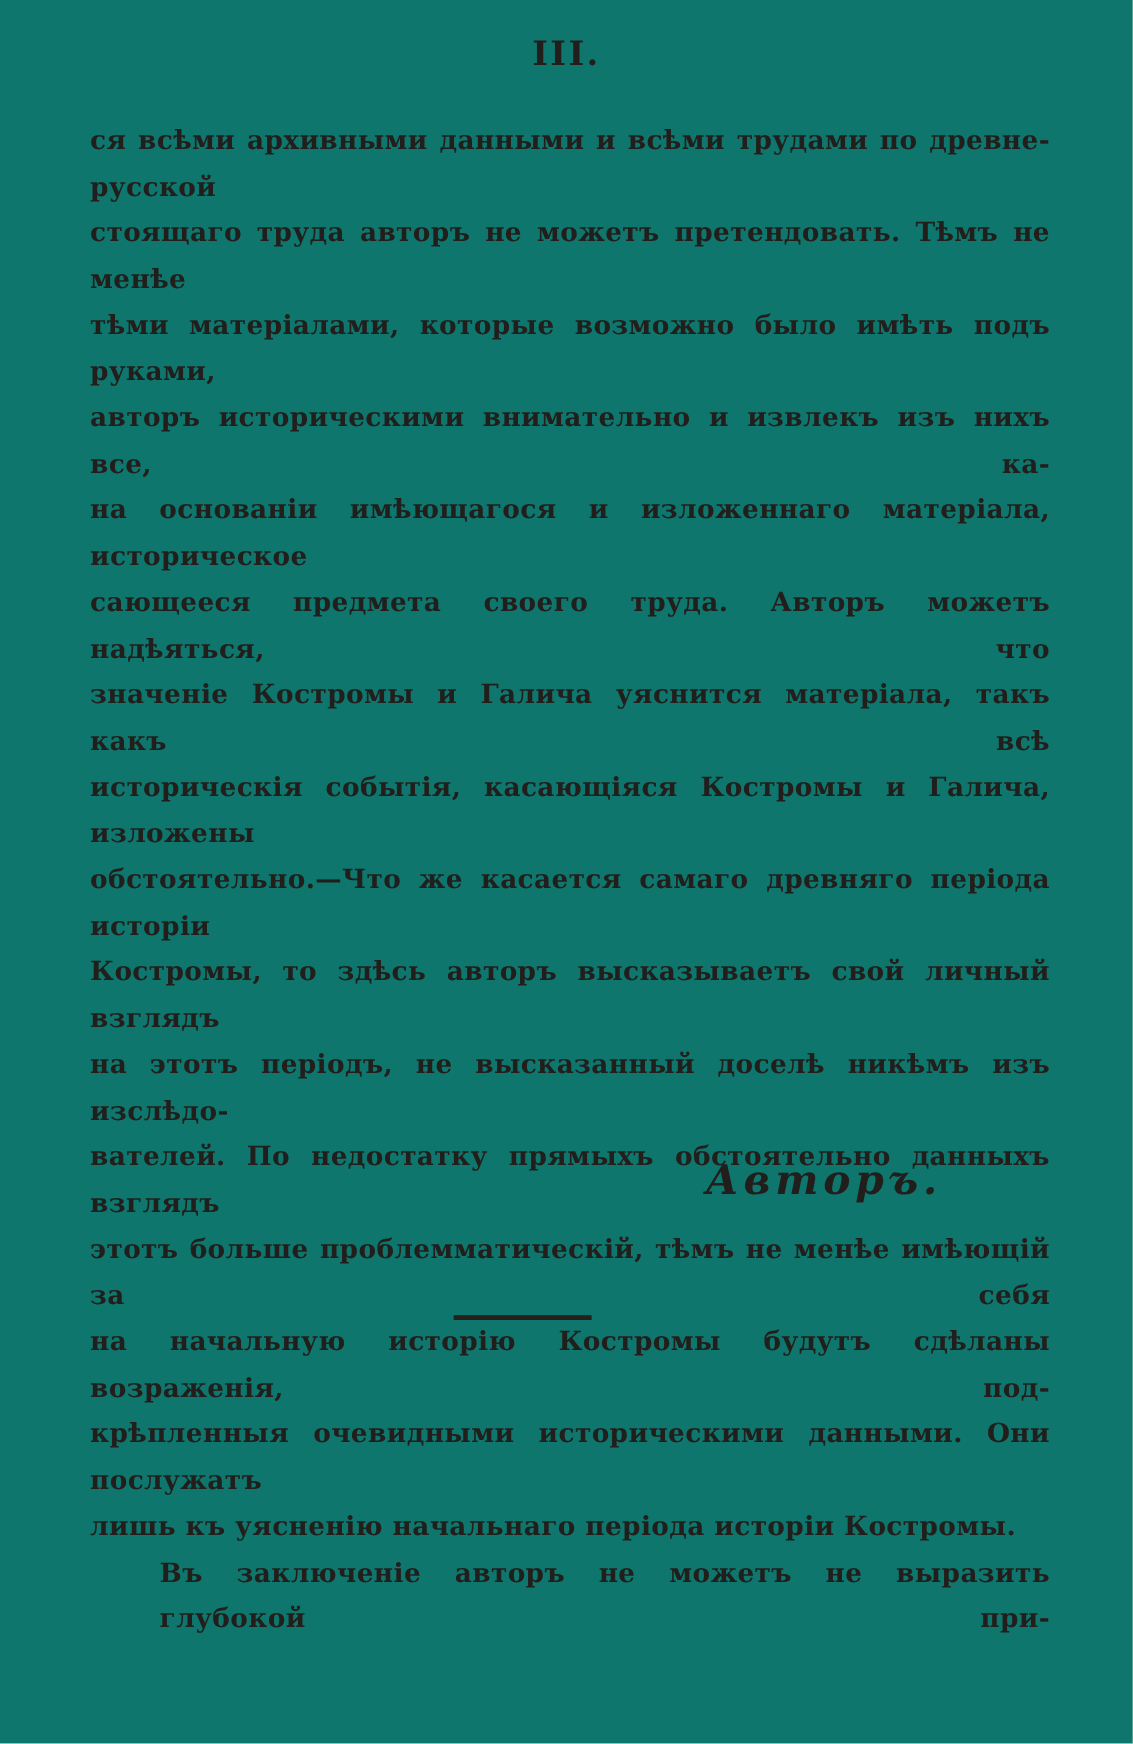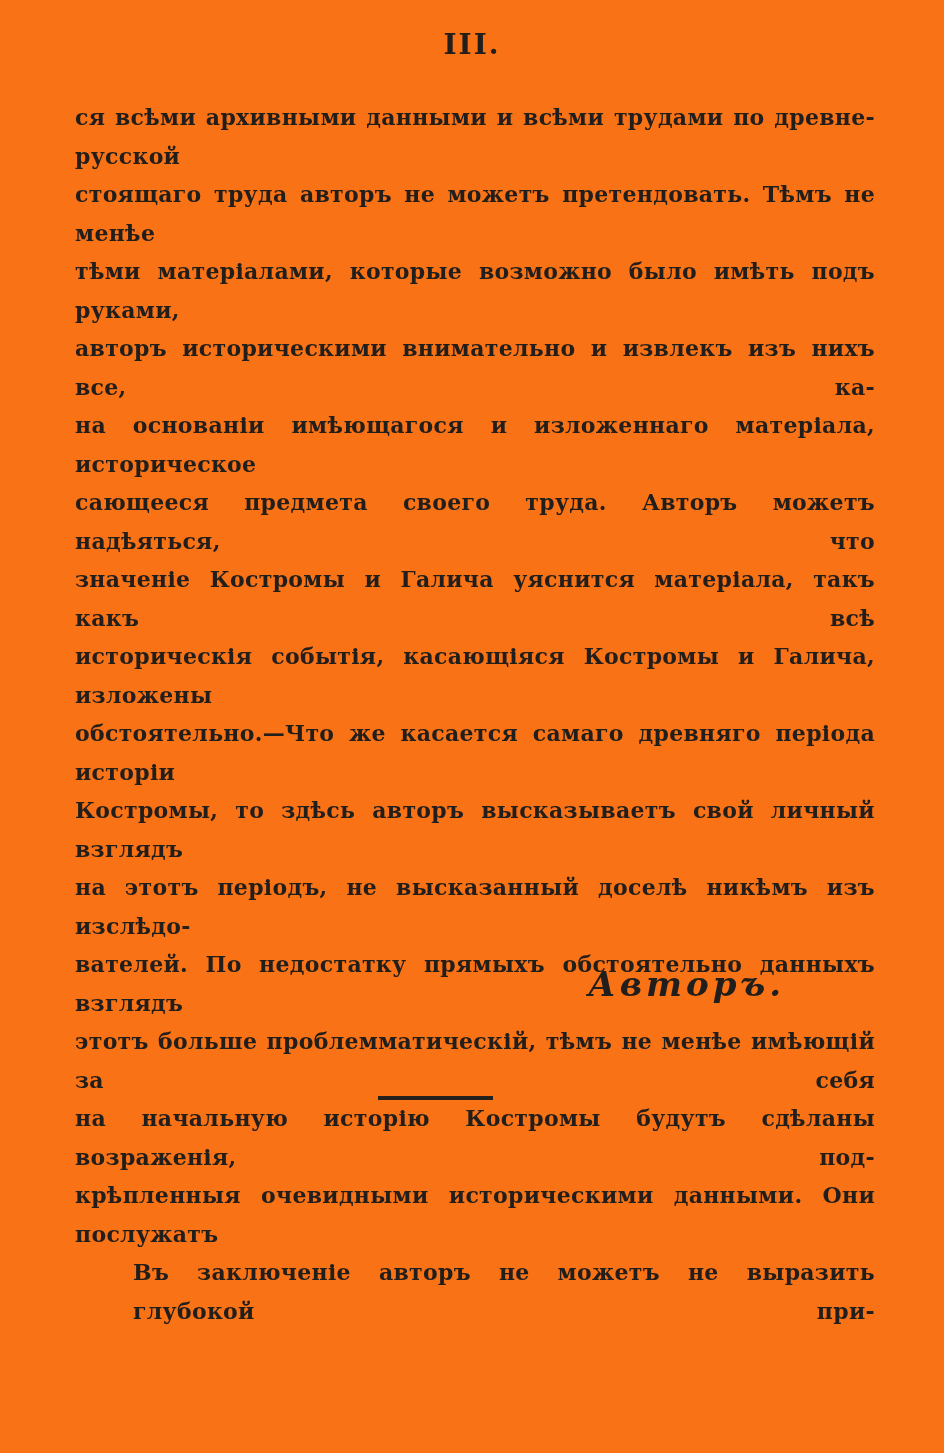--- a/index.html
+++ b/index.html
@@ -4,21 +4,21 @@
 <style>
   html, body {
     margin: 0;
     padding: 0;
     background: #f6f6f4;
   }
   .page {
     position: relative;
     width: 944px;
     height: 1453px;
-    background: #f97316;
+    background: #0f766e;
     font-family: "DejaVu Serif", serif;
     color: #211e1b;
     overflow: hidden;
   }
   .page-number {
     position: absolute;
     top: 28px;
     left: 0;
     width: 100%;
     text-align: center;
@@ -85,20 +85,21 @@
         <div class="line">сающееся предмета своего труда. Авторъ можетъ надѣяться, что</div>
         <div class="line">значеніе Костромы и Галича уяснится матеріала, такъ какъ всѣ</div>
         <div class="line">историческія событія, касающіяся Костромы и Галича, изложены</div>
         <div class="line">обстоятельно.—Что же касается самаго древняго періода исторіи</div>
         <div class="line">Костромы, то здѣсь авторъ высказываетъ свой личный взглядъ</div>
         <div class="line">на этотъ періодъ, не высказанный доселѣ никѣмъ изъ изслѣдо-</div>
         <div class="line">вателей. По недостатку прямыхъ обстоятельно данныхъ взглядъ</div>
         <div class="line">этотъ больше проблемматическій, тѣмъ не менѣе имѣющій за себя</div>
         <div class="line">на начальную исторію Костромы будутъ сдѣланы возраженія, под-</div>
         <div class="line">крѣпленныя очевидными историческими данными. Они послужатъ</div>
+        <div class="line last">лишь къ уясненію начальнаго періода исторіи Костромы.</div>
       </div>
       <div class="paragraph">
         <div class="line indent">Въ заключеніе авторъ не можетъ не выразить глубокой при-</div>
       </div>
     </div>
 
   <div class="signature">Авторъ.</div>
 
   <div class="divider"></div>
 </div>

